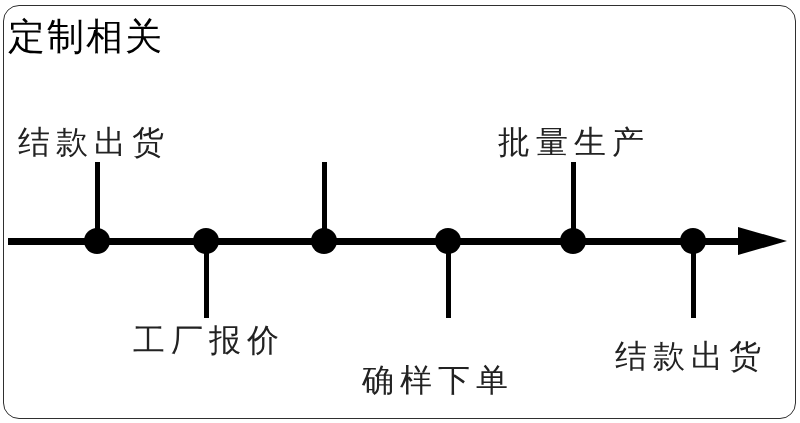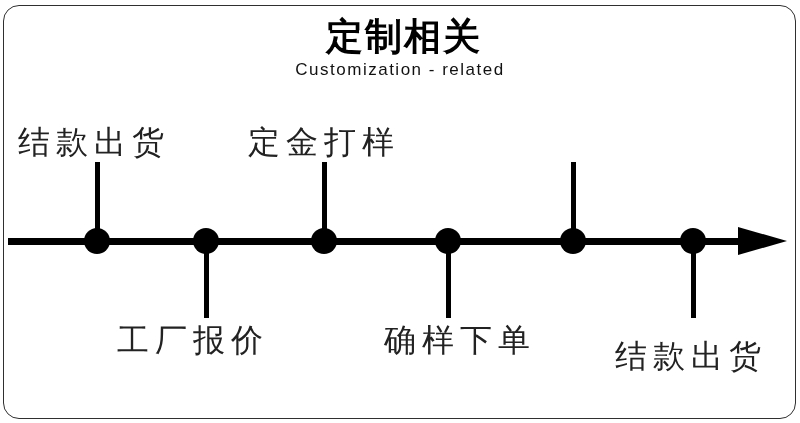--- a/index.html
+++ b/index.html
@@ -14,23 +14,23 @@
   .frame {
     position: absolute;
     left: 3px; top: 5px; right: 4px; bottom: 4px;
     border: 1.5px solid #2f2f2f;
     border-radius: 16px;
     pointer-events: none;
   }
   .title {
     position: absolute;
     left: 8px; right: 0; top: 16px;
-    text-align: center;
+    text-align: left;
     font-size: 37px;
-    font-weight: 700;
+    font-weight: 400;
     letter-spacing: 2px;
     color: #000000;
     line-height: 42px;
   }
   .subtitle {
     position: absolute;
     left: 0; right: 0; top: 60px;
     text-align: center;
     font-size: 17px;
     font-weight: 400;
@@ -77,39 +77,38 @@
   }
   .lbl-above { top: 124px; }
   .lbl-below { top: 322px; }
 
   .d0 { left: 84px; }  .d1 { left: 193px; } .d2 { left: 311px; }
   .d3 { left: 435px; } .d4 { left: 560px; } .d5 { left: 680px; }
 
   .t0 { left: 95px; }  .t1 { left: 204px; } .t2 { left: 322px; }
   .t3 { left: 446px; } .t4 { left: 571px; } .t5 { left: 691px; }
 
-  .l0 { left: 18px; }  .l1 { left: 117px; text-align: center; } .l2 { left: 248px; }
-  .l3 { left: 384px; } .l4 { left: 498px; } .l5 { left: 615px; margin-top: 16px; }
+  .l0 { left: 18px; }  .l1 { left: 133px; text-align: center; } .l2 { left: 248px; }
+  .l3 { left: 362px; margin-top: 40px; } .l4 { left: 498px; } .l5 { left: 615px; margin-top: 16px; }
 </style>
 </head>
 <body>
 
 <div class="canvas">
   <div class="frame"></div>
 
   <div class="title">定制相关</div>
-  <div class="subtitle">Customization - related</div>
 
   <div class="axis-line"></div>
   <div class="arrow-head"></div>
 
   <div class="step-label lbl-above l0">结款出货</div>
   <div class="step-label lbl-below l1">工厂报价</div>
-  <div class="step-label lbl-above l2">定金打样</div>
   <div class="step-label lbl-below l3">确样下单</div>
+  <div class="step-label lbl-above l4">批量生产</div>
   <div class="step-label lbl-below l5">结款出货</div>
 
   <div class="tick up t0"></div>
   <div class="tick down t1"></div>
   <div class="tick up t2"></div>
   <div class="tick down t3"></div>
   <div class="tick up t4"></div>
   <div class="tick down t5"></div>
 
   <div class="dot d0"></div>

